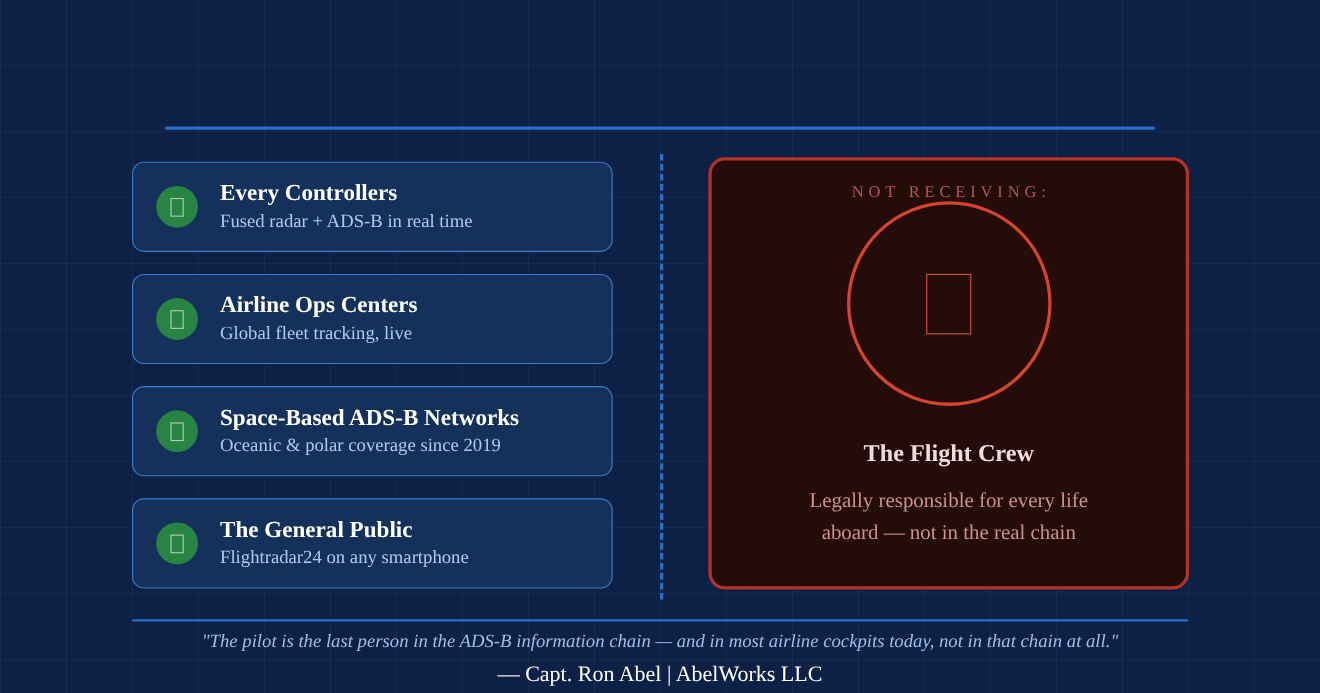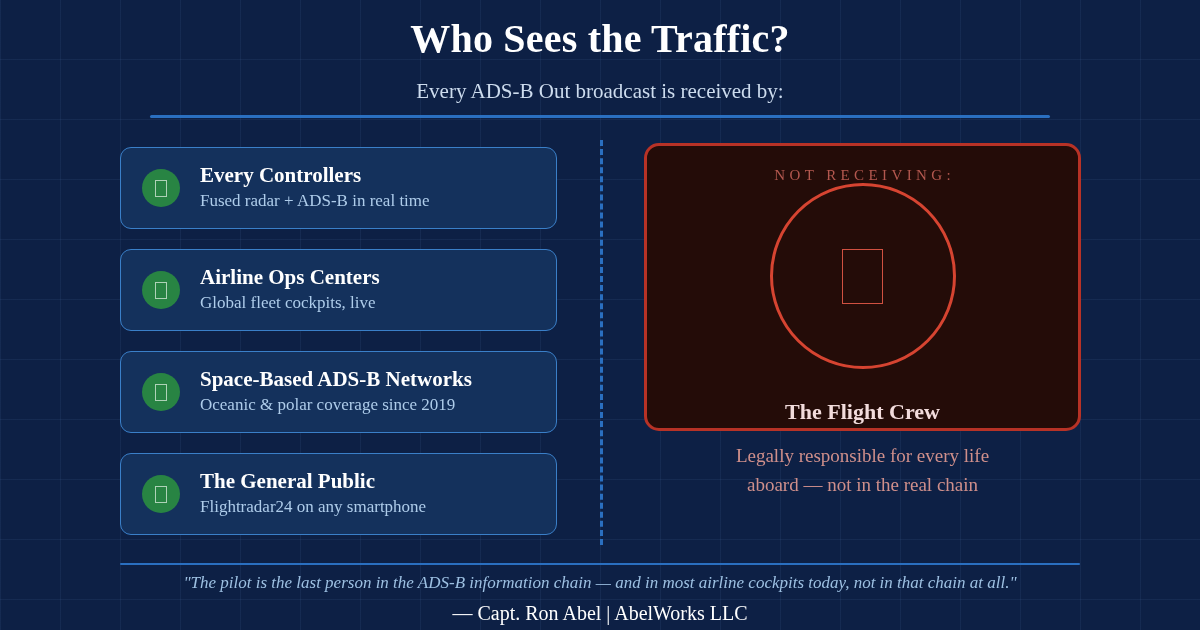--- a/index.html
+++ b/index.html
@@ -133,21 +133,21 @@
     color:#aeccea;
     padding-top:4px;
   }
 
   
   #excluded-panel {
     position:absolute;
     left:644px;
     top:143px;
     width:437px;
-    height:288px;
+    height:393px;
     background:#240c08;
     border:3px solid #b73226;
     border-radius:15px;
     text-align:center;
   }
 
   #excluded-label {
     font-family:"Liberation Serif", serif;
     font-size:15px;
     letter-spacing:4.4px;
@@ -228,24 +228,20 @@
     padding-top:12px;
   }
 </style>
 </head>
 <body>
 
 <div id="bg-grid"></div>
 
 <div id="page">
 
-  <div id="header">
-    <div id="page-title">Who Sees the Traffic?</div>
-    <div id="page-subtitle">Every ADS-B Out broadcast is received by:</div>
-  </div>
   <div id="header-rule"></div>
 
   <div id="column-divider"></div>
 
   <div id="receivers-list">
 
     <div class="receiver-card">
       <div class="receiver-badge">
         <span class="badge-glyph"></span>
       </div>
@@ -254,21 +250,21 @@
         <div class="receiver-sub">Fused radar + ADS-B in real time</div>
       </div>
     </div>
 
     <div class="receiver-card">
       <div class="receiver-badge">
         <span class="badge-glyph"></span>
       </div>
       <div class="receiver-text">
         <div class="receiver-title">Airline Ops Centers</div>
-        <div class="receiver-sub">Global fleet cockpits, live</div>
+        <div class="receiver-sub">Global fleet tracking, live</div>
       </div>
     </div>
 
     <div class="receiver-card">
       <div class="receiver-badge">
         <span class="badge-glyph"></span>
       </div>
       <div class="receiver-text">
         <div class="receiver-title">Space-Based ADS-B Networks</div>
         <div class="receiver-sub">Oceanic &amp; polar coverage since 2019</div>

